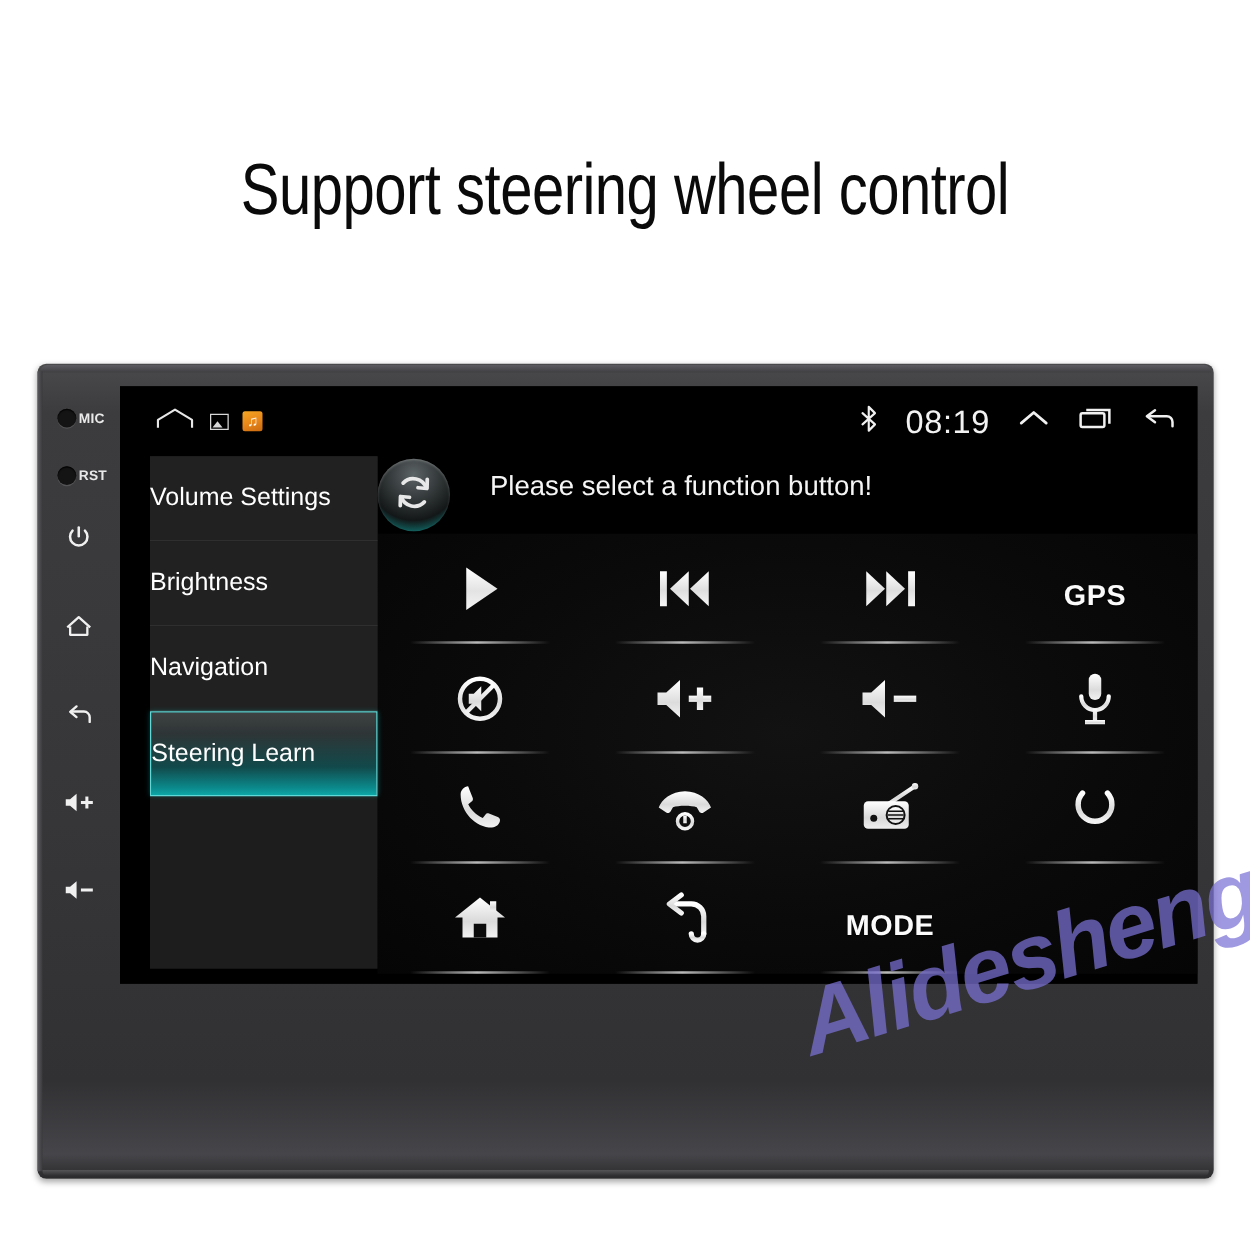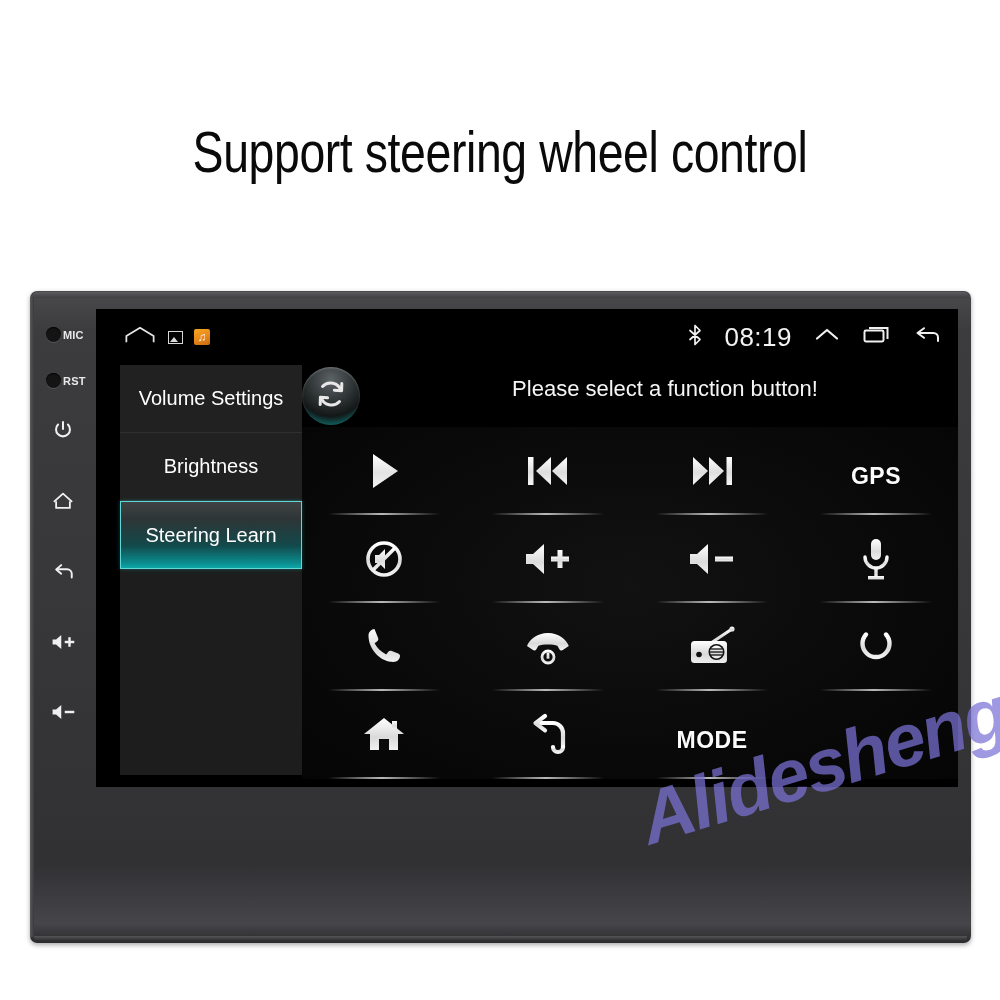--- a/index.html
+++ b/index.html
@@ -198,21 +198,21 @@
     top: 0;
     width: 182px;
     height: 410px;
     background: #1d1d1d;
     z-index: 4;
   }
   .menu-item {
     height: 68px;
     display: flex;
     align-items: center;
-    justify-content: center;
+    justify-content: flex-start;
     color: #ffffff;
     font-size: 20px;
     font-family: "Liberation Sans", sans-serif;
     border-bottom: 1px solid #2f2f2f;
     background: #212121;
     box-sizing: border-box;
     white-space: nowrap;
   }
   .menu-item.selected {
     background: linear-gradient(180deg, #3f4243 0%, #2e3536 26%, #12494b 66%, #0b8b8d 92%, #0ea7a8 100%);
@@ -239,21 +239,20 @@
     box-shadow: 0 0 5px rgba(0,0,0,0.8), inset 0 1px 2px rgba(255,255,255,0.25);
     display: flex;
     align-items: center;
     justify-content: center;
   }
   .hint-text {
     position: absolute;
     left: 90px;
     right: 20px;
     top: 11px;
-    text-align: center;
     color: #f5f5f5;
     font-size: 22px;
     font-family: "Liberation Sans", sans-serif;
   }
 
   
   .grid {
     position: absolute;
     left: 206px;
     top: 62px;
@@ -424,20 +423,23 @@
 
       <div class="screen-body">
 
         <div class="menu">
           <div class="menu-item">
             <span>Volume Settings</span>
           </div>
           <div class="menu-item">
             <span>Brightness</span>
           </div>
+          <div class="menu-item">
+            <span>Navigation</span>
+          </div>
           <div class="menu-item selected">
             <span>Steering Learn</span>
           </div>
         </div>
 
         <div class="hint-row">
           <div class="sync-btn">
             <span>
               <svg width="34" height="34" viewBox="0 0 34 34" fill="none" stroke="#e8e8e8" stroke-width="3" stroke-linecap="round">
                 <path d="M27 13.5 A11 11 0 0 0 8.5 9.5"></path>

